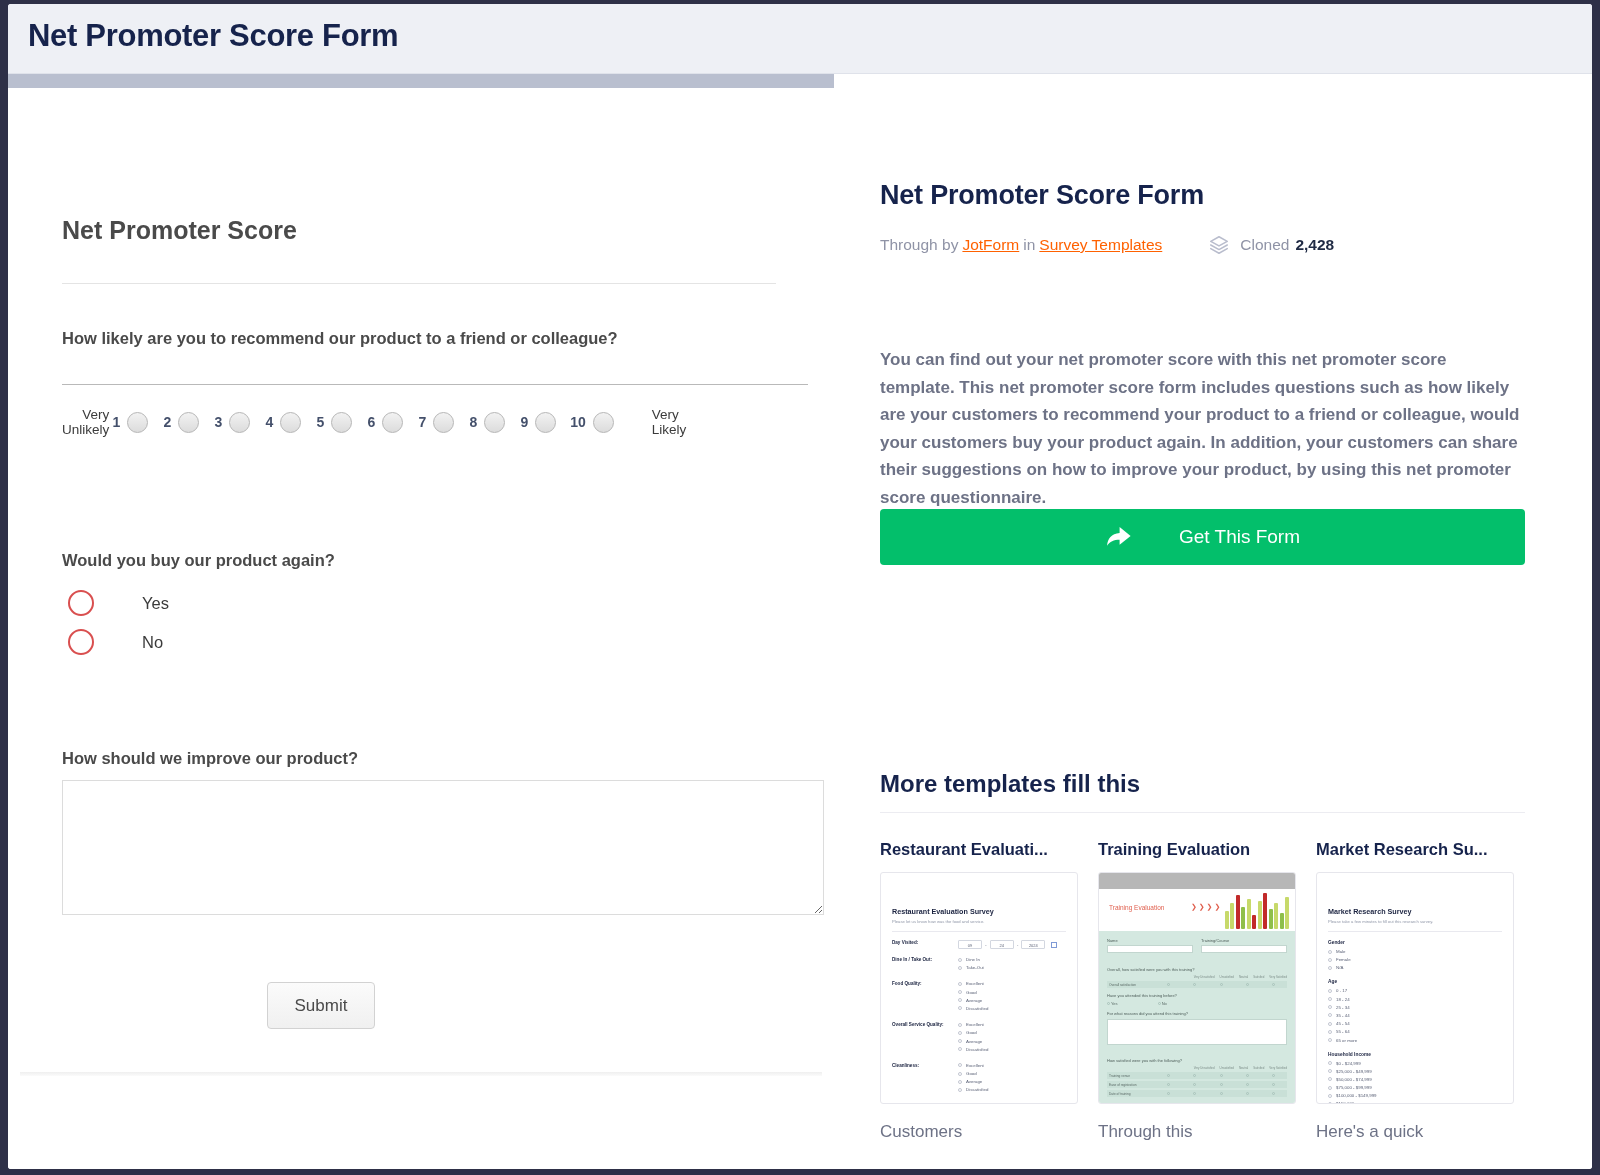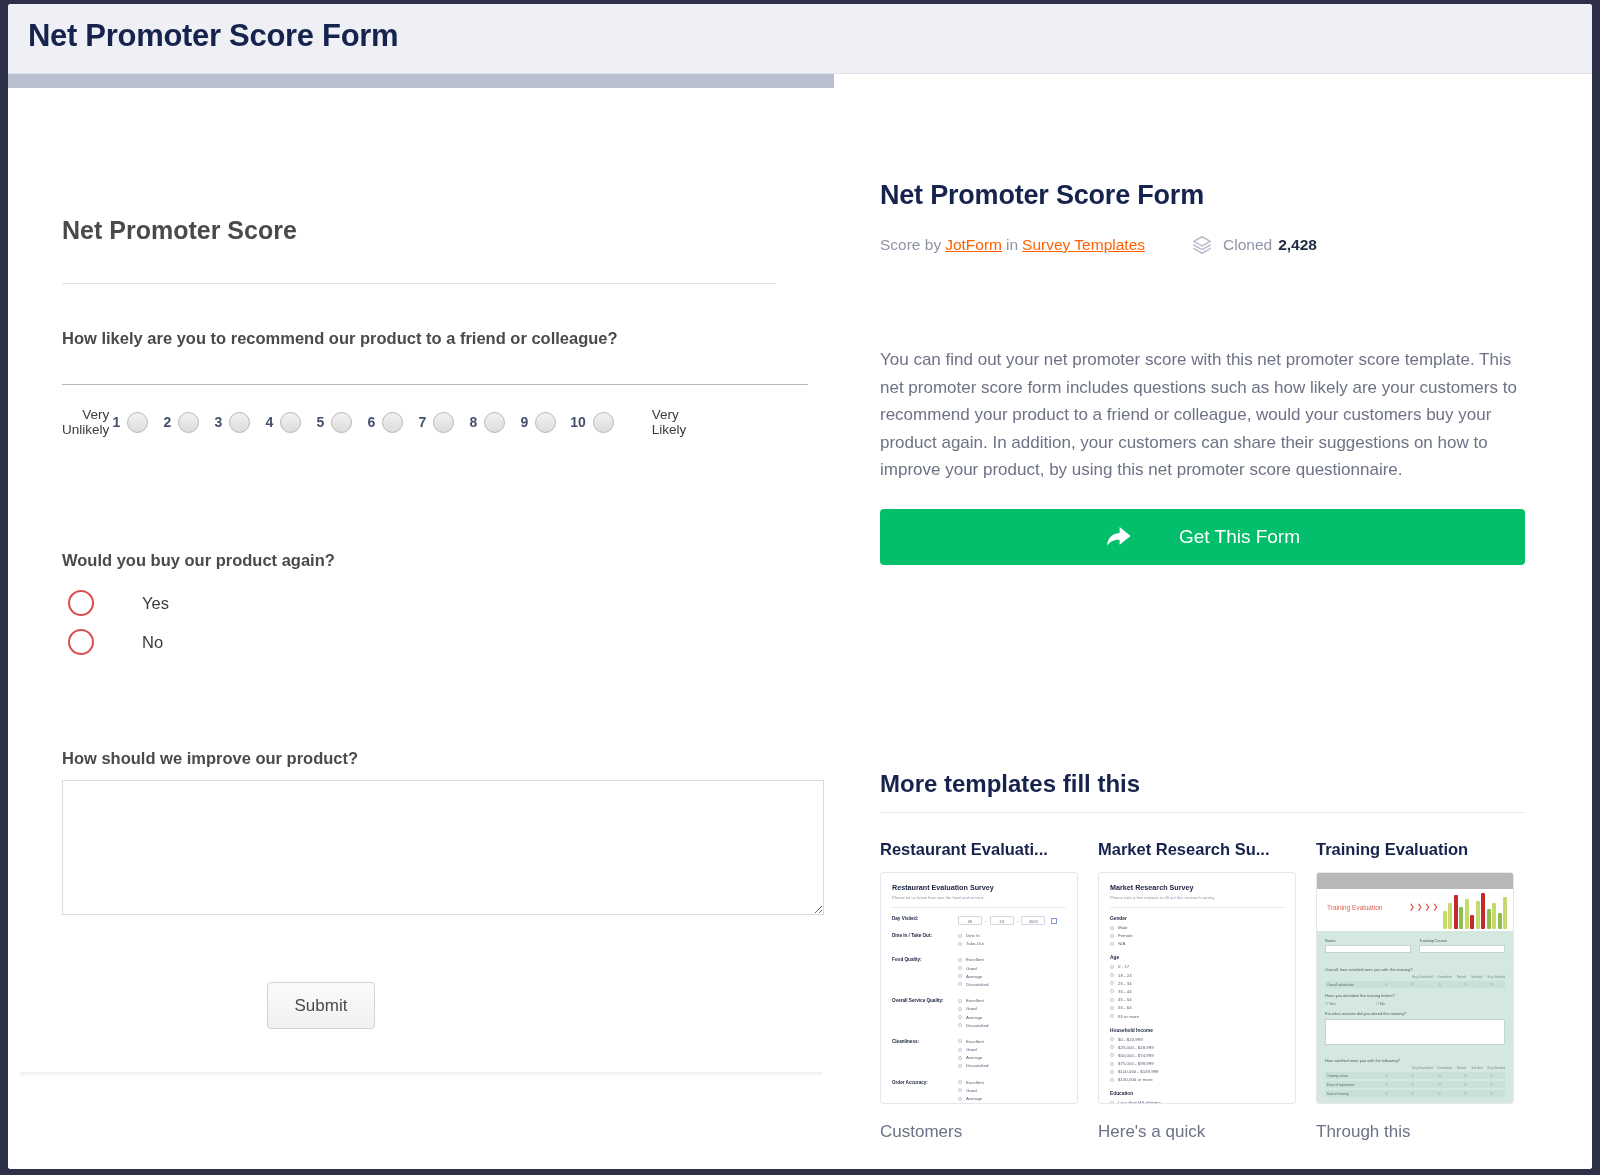--- a/index.html
+++ b/index.html
@@ -239,20 +239,21 @@
   .cloned-word { color: #8f93a6; margin-right: 6px; }
   .cloned-count { color: #1f2a44; font-weight: bold; }
 
   .tpl-desc {
     position: absolute;
     left: 46px; top: 272px;
     width: 645px;
     font-size: 17px;
     line-height: 27.5px;
     color: #6d7286;
+    font-weight: bold;
   }
 
   .cta {
     position: absolute;
     left: 46px;
     width: 645px; height: 56px;
     border-radius: 4px;
     border: none;
     color: #fff;
     font-size: 19px;
@@ -308,21 +309,21 @@
   }
   .card-desc {
     margin-top: 16px;
     font-size: 17px;
     color: #6d7286;
     line-height: 24px;
   }
 
   
   .mini { padding: 10px 11px; font-size: 5px; color: #2d3550; }
-  .mini-h { font-size: 7.2px; font-weight: bold; color: #1b2340; }
+  .mini-h { font-size: 7.2px; font-weight: bold; color: #1b2340; margin-top: 24px; }
   .mini-sub { font-size: 4.2px; color: #9097a8; margin-top: 3px; }
   .mini-rule { height: 1px; background: #e9e9ef; margin: 7px 0 8px; }
   .mini-sec { margin-bottom: 8px; display: flex; }
   .mini-lab { font-size: 4.6px; font-weight: bold; color: #1b2340; width: 66px; flex: 0 0 auto; }
   .mini-opts { flex: 1; }
   .mini-opt { display: flex; align-items: center; margin-bottom: 3.2px; }
   .mini-rad {
     width: 4px; height: 4px; border-radius: 50%;
     border: 0.6px solid #c3c7d2; margin-right: 4px; flex: 0 0 auto;
   }
@@ -450,21 +451,21 @@
         <button class="submit-btn">Submit</button>
 
         <div class="form-divider"></div>
       </div>
     </div>
 
     <div class="detail-pane">
       <div class="tpl-title">Net Promoter Score Form</div>
 
       <div class="meta-row">
-        <span>Score by</span>
+        <span>Through by</span>
         <a class="meta-link" href="#">JotForm</a>
         <span>in</span>
         <a class="meta-link" href="#">Survey Templates</a>
         <span class="cloned-group">
           <svg class="layers-icon" viewBox="0 0 24 24" fill="none" stroke="#b9bdcd" stroke-width="1.7" stroke-linecap="round" stroke-linejoin="round">
             <polygon points="12 3 21 8 12 13 3 8 12 3"></polygon>
             <polyline points="3 12 12 17 21 12"></polyline>
             <polyline points="3 16 12 21 21 16"></polyline>
           </svg>
           <span class="cloned-word">Cloned</span>
@@ -598,114 +599,20 @@
                       <div class="mini-opt">
                         <span class="mini-rad"></span>
                         <span class="mini-txt">Average</span>
                       </div>
                     </div>
                   </div>
                 </div>
             </div>
           </div>
           <div class="card-desc">Customers</div>
-        </div>
-
-        <div class="card">
-          <div class="card-title">Market Research Su...</div>
-          <div class="card-thumb">
-            <div class="mini">
-              <div class="mini-h">Market Research Survey</div>
-              <div class="mini-sub">Please take a few minutes to fill out this research survey.</div>
-              <div class="mini-rule"></div>
-              <div id="mini2-groups">
-                  <div class="mini-grp">
-                    <div class="mini-grp-lab">Gender</div>
-                    <div class="mini-opt">
-                      <span class="mini-rad"></span>
-                      <span class="mini-txt">Male</span>
-                    </div>
-                    <div class="mini-opt">
-                      <span class="mini-rad"></span>
-                      <span class="mini-txt">Female</span>
-                    </div>
-                    <div class="mini-opt">
-                      <span class="mini-rad"></span>
-                      <span class="mini-txt">N/A</span>
-                    </div>
-                  </div>
-                  <div class="mini-grp">
-                    <div class="mini-grp-lab">Age</div>
-                    <div class="mini-opt">
-                      <span class="mini-rad"></span>
-                      <span class="mini-txt">0 - 17</span>
-                    </div>
-                    <div class="mini-opt">
-                      <span class="mini-rad"></span>
-                      <span class="mini-txt">18 - 24</span>
-                    </div>
-                    <div class="mini-opt">
-                      <span class="mini-rad"></span>
-                      <span class="mini-txt">25 - 34</span>
-                    </div>
-                    <div class="mini-opt">
-                      <span class="mini-rad"></span>
-                      <span class="mini-txt">35 - 44</span>
-                    </div>
-                    <div class="mini-opt">
-                      <span class="mini-rad"></span>
-                      <span class="mini-txt">45 - 54</span>
-                    </div>
-                    <div class="mini-opt">
-                      <span class="mini-rad"></span>
-                      <span class="mini-txt">55 - 64</span>
-                    </div>
-                    <div class="mini-opt">
-                      <span class="mini-rad"></span>
-                      <span class="mini-txt">65 or more</span>
-                    </div>
-                  </div>
-                  <div class="mini-grp">
-                    <div class="mini-grp-lab">Household Income</div>
-                    <div class="mini-opt">
-                      <span class="mini-rad"></span>
-                      <span class="mini-txt">$0 - $24,999</span>
-                    </div>
-                    <div class="mini-opt">
-                      <span class="mini-rad"></span>
-                      <span class="mini-txt">$25,000 - $49,999</span>
-                    </div>
-                    <div class="mini-opt">
-                      <span class="mini-rad"></span>
-                      <span class="mini-txt">$50,000 - $74,999</span>
-                    </div>
-                    <div class="mini-opt">
-                      <span class="mini-rad"></span>
-                      <span class="mini-txt">$75,000 - $99,999</span>
-                    </div>
-                    <div class="mini-opt">
-                      <span class="mini-rad"></span>
-                      <span class="mini-txt">$100,000 - $149,999</span>
-                    </div>
-                    <div class="mini-opt">
-                      <span class="mini-rad"></span>
-                      <span class="mini-txt">$150,000 or more</span>
-                    </div>
-                  </div>
-                  <div class="mini-grp">
-                    <div class="mini-grp-lab">Education</div>
-                    <div class="mini-opt">
-                      <span class="mini-rad"></span>
-                      <span class="mini-txt">Less than HS diploma</span>
-                    </div>
-                  </div>
-                </div>
-            </div>
-          </div>
-          <div class="card-desc">Here's a quick</div>
         </div>
 
         <div class="card">
           <div class="card-title">Training Evaluation</div>
           <div class="card-thumb">
             <div class="tr-top"></div>
             <div class="tr-head">
               <span class="tr-brand">Training Evaluation</span>
               <span class="tr-chev" style="left:92px">❯ ❯ ❯ ❯</span>
               <span class="tr-bars" id="tr-bars">
@@ -791,17 +698,111 @@
                     <i><span class="tr-circ"></span></i>
                     <i><span class="tr-circ"></span></i>
                     <i><span class="tr-circ"></span></i>
                   </div>
                 </div>
             </div>
           </div>
           <div class="card-desc">Through this</div>
         </div>
 
+        <div class="card">
+          <div class="card-title">Market Research Su...</div>
+          <div class="card-thumb">
+            <div class="mini">
+              <div class="mini-h">Market Research Survey</div>
+              <div class="mini-sub">Please take a few minutes to fill out this research survey.</div>
+              <div class="mini-rule"></div>
+              <div id="mini2-groups">
+                  <div class="mini-grp">
+                    <div class="mini-grp-lab">Gender</div>
+                    <div class="mini-opt">
+                      <span class="mini-rad"></span>
+                      <span class="mini-txt">Male</span>
+                    </div>
+                    <div class="mini-opt">
+                      <span class="mini-rad"></span>
+                      <span class="mini-txt">Female</span>
+                    </div>
+                    <div class="mini-opt">
+                      <span class="mini-rad"></span>
+                      <span class="mini-txt">N/A</span>
+                    </div>
+                  </div>
+                  <div class="mini-grp">
+                    <div class="mini-grp-lab">Age</div>
+                    <div class="mini-opt">
+                      <span class="mini-rad"></span>
+                      <span class="mini-txt">0 - 17</span>
+                    </div>
+                    <div class="mini-opt">
+                      <span class="mini-rad"></span>
+                      <span class="mini-txt">18 - 24</span>
+                    </div>
+                    <div class="mini-opt">
+                      <span class="mini-rad"></span>
+                      <span class="mini-txt">25 - 34</span>
+                    </div>
+                    <div class="mini-opt">
+                      <span class="mini-rad"></span>
+                      <span class="mini-txt">35 - 44</span>
+                    </div>
+                    <div class="mini-opt">
+                      <span class="mini-rad"></span>
+                      <span class="mini-txt">45 - 54</span>
+                    </div>
+                    <div class="mini-opt">
+                      <span class="mini-rad"></span>
+                      <span class="mini-txt">55 - 64</span>
+                    </div>
+                    <div class="mini-opt">
+                      <span class="mini-rad"></span>
+                      <span class="mini-txt">65 or more</span>
+                    </div>
+                  </div>
+                  <div class="mini-grp">
+                    <div class="mini-grp-lab">Household Income</div>
+                    <div class="mini-opt">
+                      <span class="mini-rad"></span>
+                      <span class="mini-txt">$0 - $24,999</span>
+                    </div>
+                    <div class="mini-opt">
+                      <span class="mini-rad"></span>
+                      <span class="mini-txt">$25,000 - $49,999</span>
+                    </div>
+                    <div class="mini-opt">
+                      <span class="mini-rad"></span>
+                      <span class="mini-txt">$50,000 - $74,999</span>
+                    </div>
+                    <div class="mini-opt">
+                      <span class="mini-rad"></span>
+                      <span class="mini-txt">$75,000 - $99,999</span>
+                    </div>
+                    <div class="mini-opt">
+                      <span class="mini-rad"></span>
+                      <span class="mini-txt">$100,000 - $149,999</span>
+                    </div>
+                    <div class="mini-opt">
+                      <span class="mini-rad"></span>
+                      <span class="mini-txt">$150,000 or more</span>
+                    </div>
+                  </div>
+                  <div class="mini-grp">
+                    <div class="mini-grp-lab">Education</div>
+                    <div class="mini-opt">
+                      <span class="mini-rad"></span>
+                      <span class="mini-txt">Less than HS diploma</span>
+                    </div>
+                  </div>
+                </div>
+            </div>
+          </div>
+          <div class="card-desc">Here's a quick</div>
+        </div>
+
       </div>
     </div>
   </div>
   <div class="shadow-line"></div>
 </div>
 
 </body></html>

